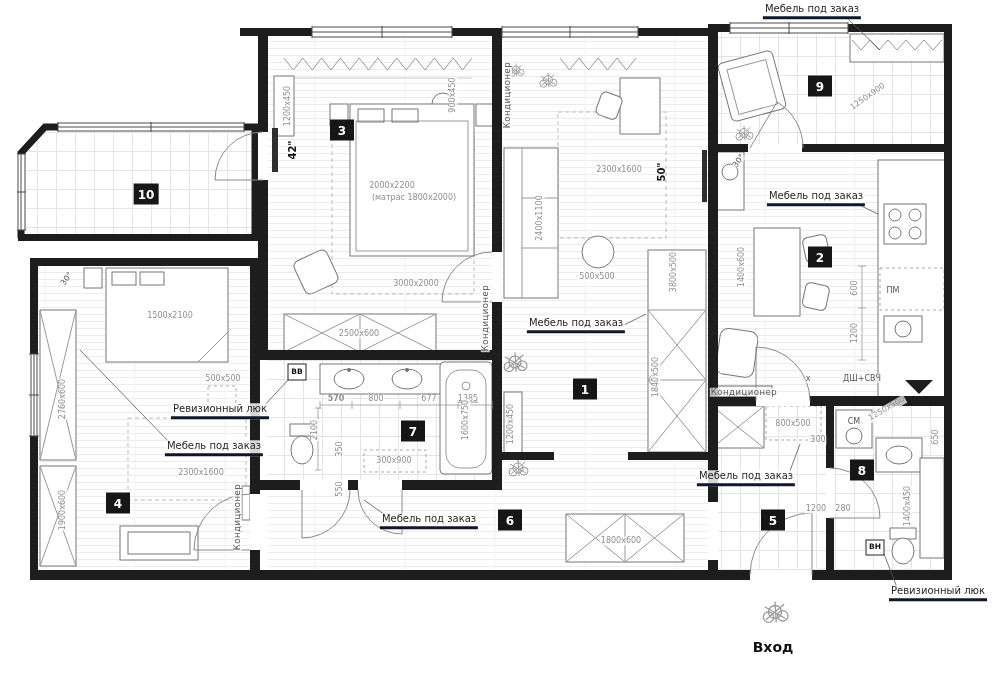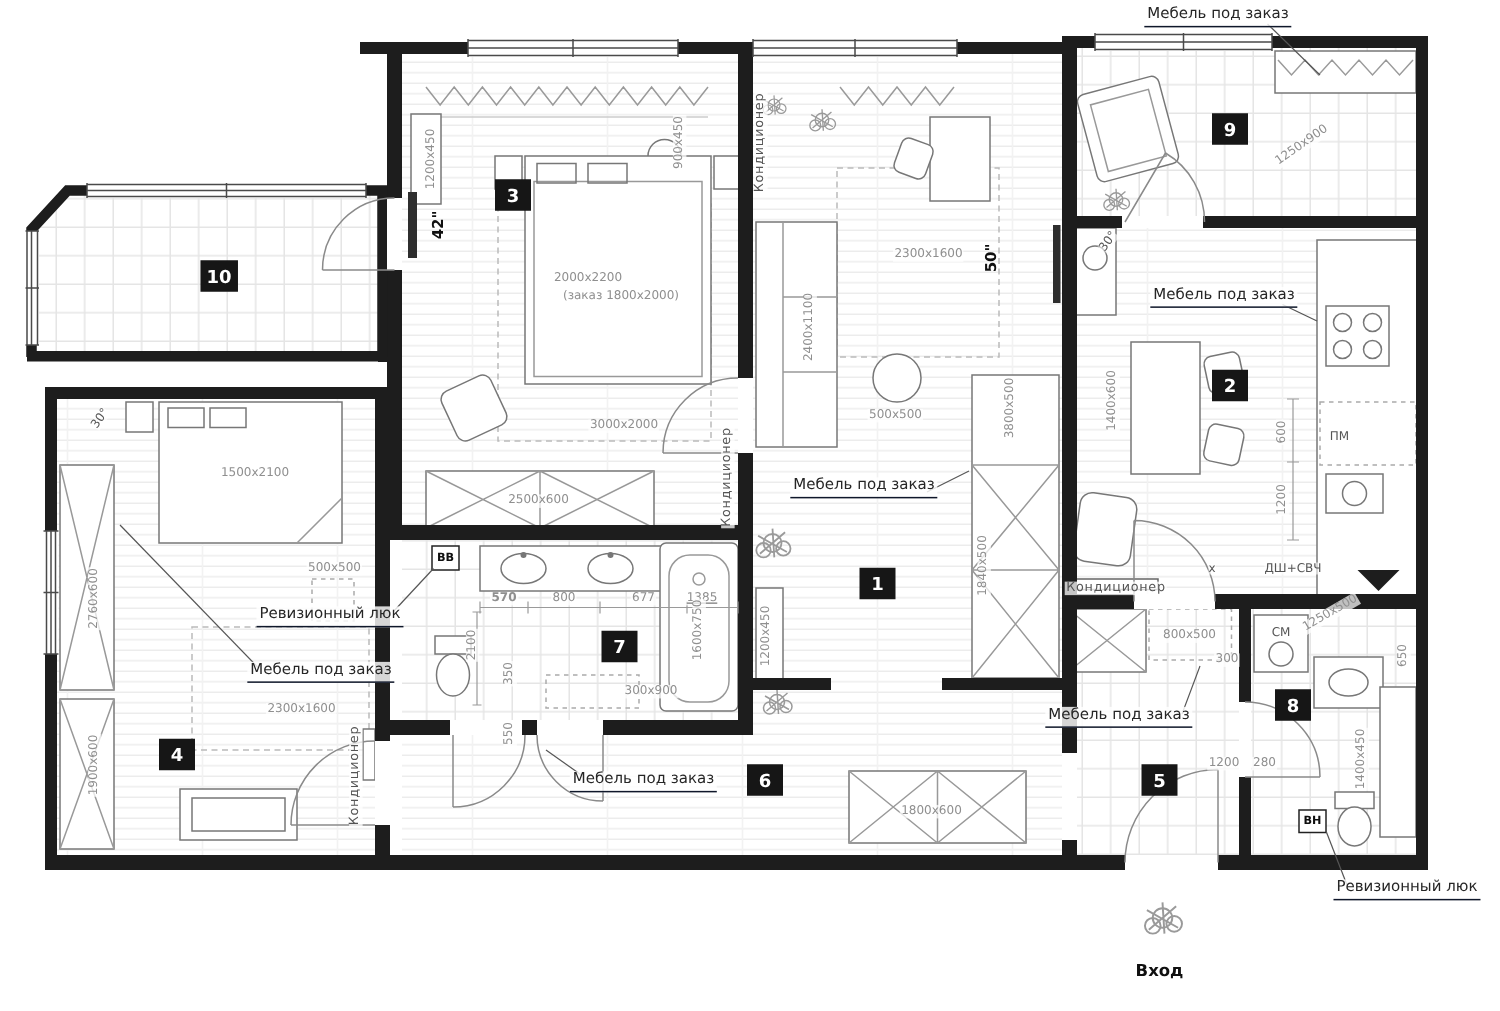--- a/index.html
+++ b/index.html
@@ -8,27 +8,27 @@
   .plan { position:relative; width:1000px; height:674px; background:#fff; overflow:hidden; }
   .plan svg.base { position:absolute; left:0; top:0; }
   .layer { position:absolute; left:0; top:0; width:1000px; height:674px; pointer-events:none; }
   .badge {
     position:absolute; min-width:24px; height:21px; padding:0 4px;
     background:#161616; color:#fff; font-size:12px; font-weight:bold;
     display:flex; align-items:center; justify-content:center; line-height:1;
   }
   .ann {
     position:absolute; font-size:10px; color:#262626; white-space:nowrap;
-    border-bottom:1px solid #0f172a; padding:0 2px 1px;
+    border-bottom:3px solid #0f172a; padding:0 2px 1px;
     background:rgba(255,255,255,.82); line-height:1.15;
   }
   .txt { position:absolute; white-space:nowrap; line-height:1; }
   .txt.cond { font-size:8.5px; color:#555; letter-spacing:.5px; background:rgba(255,255,255,.75); padding:0 1px; }
   .txt.tv { font-size:10px; font-weight:bold; color:#101010; }
-  .txt.entry { font-size:11px; font-weight:bold; color:#101010; }
+  .txt.entry { font-size:14px; font-weight:bold; color:#101010; }
   .txt.boxlbl { font-size:7.5px; font-weight:bold; color:#101010; }
   .txt.small { font-size:8px; color:#555; background:rgba(255,255,255,.6); }
   .dim {
     position:absolute; font-size:8px; color:#8f8f8f; white-space:nowrap;
     background:rgba(255,255,255,.72); padding:0 1px; line-height:1.1;
   }
 </style>
 </head>
 <body>
 
@@ -293,21 +293,21 @@
     <use href="#plant" transform="translate(518 468) scale(1.0)"></use>
     <use href="#plant" transform="translate(744 133) scale(0.9)"></use>
     <use href="#plant" transform="translate(775 612) scale(1.3)"></use>
   </g>
 </svg>
 
 <div class="layer" id="layer-dims">
       <div class="dim" style="left: 288px; top: 106px; transform: translate(-50%, -50%) rotate(-90deg);">1200x450</div>
       <div class="dim" style="left: 453px; top: 95px; transform: translate(-50%, -50%) rotate(-90deg);">900x450</div>
       <div class="dim" style="left: 392px; top: 186px; transform: translate(-50%, -50%);">2000x2200</div>
-      <div class="dim" style="left: 414px; top: 198px; transform: translate(-50%, -50%);">(заказ 1800x2000)</div>
+      <div class="dim" style="left: 414px; top: 198px; transform: translate(-50%, -50%);">(матрас 1800x2000)</div>
       <div class="dim" style="left: 416px; top: 284px; transform: translate(-50%, -50%);">3000x2000</div>
       <div class="dim" style="left: 359px; top: 334px; transform: translate(-50%, -50%);">2500x600</div>
       <div class="dim" style="left: 619px; top: 170px; transform: translate(-50%, -50%);">2300x1600</div>
       <div class="dim" style="left: 540px; top: 218px; transform: translate(-50%, -50%) rotate(-90deg);">2400x1100</div>
       <div class="dim" style="left: 597px; top: 277px; transform: translate(-50%, -50%);">500x500</div>
       <div class="dim" style="left: 674px; top: 272px; transform: translate(-50%, -50%) rotate(-90deg);">3800x500</div>
       <div class="dim" style="left: 656px; top: 377px; transform: translate(-50%, -50%) rotate(-90deg);">1840x500</div>
       <div class="dim" style="left: 511px; top: 424px; transform: translate(-50%, -50%) rotate(-90deg);">1200x450</div>
       <div class="dim" style="left: 868px; top: 97px; transform: translate(-50%, -50%) rotate(-35deg);">1250x900</div>
       <div class="dim" style="left: 742px; top: 267px; transform: translate(-50%, -50%) rotate(-90deg);">1400x600</div>
@@ -318,21 +318,21 @@
       <div class="dim" style="left: 201px; top: 473px; transform: translate(-50%, -50%);">2300x1600</div>
       <div class="dim" style="left: 63px; top: 399px; transform: translate(-50%, -50%) rotate(-90deg);">2760x600</div>
       <div class="dim" style="left: 63px; top: 510px; transform: translate(-50%, -50%) rotate(-90deg);">1900x600</div>
       <div class="dim" style="left: 336px; top: 399px; transform: translate(-50%, -50%); font-weight: bold;">570</div>
       <div class="dim" style="left: 376px; top: 399px; transform: translate(-50%, -50%);">800</div>
       <div class="dim" style="left: 429px; top: 399px; transform: translate(-50%, -50%);">677</div>
       <div class="dim" style="left: 468px; top: 399px; transform: translate(-50%, -50%); text-decoration: underline;">1385</div>
       <div class="dim" style="left: 315px; top: 430px; transform: translate(-50%, -50%) rotate(-90deg);">2100</div>
       <div class="dim" style="left: 340px; top: 449px; transform: translate(-50%, -50%) rotate(-90deg);">350</div>
       <div class="dim" style="left: 340px; top: 489px; transform: translate(-50%, -50%) rotate(-90deg);">550</div>
-      <div class="dim" style="left: 394px; top: 461px; transform: translate(-50%, -50%); margin-left: 40px;">300x900</div>
+      <div class="dim" style="left: 394px; top: 461px; transform: translate(-50%, -50%);">300x900</div>
       <div class="dim" style="left: 466px; top: 420px; transform: translate(-50%, -50%) rotate(-90deg);">1600x750</div>
       <div class="dim" style="left: 621px; top: 541px; transform: translate(-50%, -50%);">1800x600</div>
       <div class="dim" style="left: 793px; top: 424px; transform: translate(-50%, -50%);">800x500</div>
       <div class="dim" style="left: 887px; top: 409px; transform: translate(-50%, -50%) rotate(-30deg);">1250x500</div>
       <div class="dim" style="left: 936px; top: 437px; transform: translate(-50%, -50%) rotate(-90deg);">650</div>
       <div class="dim" style="left: 818px; top: 440px; transform: translate(-50%, -50%);">300</div>
       <div class="dim" style="left: 816px; top: 509px; transform: translate(-50%, -50%);">1200</div>
       <div class="dim" style="left: 843px; top: 509px; transform: translate(-50%, -50%); text-align: center;">280</div>
       <div class="dim" style="left: 908px; top: 506px; transform: translate(-50%, -50%) rotate(-90deg);">1400x450</div>
     </div>
@@ -357,21 +357,21 @@
       <div class="ann" style="left: 812px; top: 11px; transform: translate(-50%, -50%);">Мебель под заказ</div>
       <div class="ann" style="left: 816px; top: 198px; transform: translate(-50%, -50%);">Мебель под заказ</div>
       <div class="ann" style="left: 576px; top: 325px; transform: translate(-50%, -50%);">Мебель под заказ</div>
       <div class="ann" style="left: 214px; top: 448px; transform: translate(-50%, -50%);">Мебель под заказ</div>
       <div class="ann" style="left: 429px; top: 521px; transform: translate(-50%, -50%);">Мебель под заказ</div>
       <div class="ann" style="left: 746px; top: 478px; transform: translate(-50%, -50%);">Мебель под заказ</div>
       <div class="ann" style="left: 220px; top: 411px; transform: translate(-50%, -50%);">Ревизионный люк</div>
       <div class="ann" style="left: 938px; top: 593px; transform: translate(-50%, -50%);">Ревизионный люк</div>
     </div>
 <div class="layer" id="layer-rooms">
-      <div class="badge" style="left: 146px; top: 184px; transform: translate(-50%, -50%);">10</div>
+      <div class="badge" style="left: 146px; top: 194px; transform: translate(-50%, -50%);">10</div>
       <div class="badge" style="left: 342px; top: 130px; transform: translate(-50%, -50%);">3</div>
       <div class="badge" style="left: 820px; top: 86px; transform: translate(-50%, -50%);">9</div>
       <div class="badge" style="left: 820px; top: 257px; transform: translate(-50%, -50%);">2</div>
       <div class="badge" style="left: 585px; top: 389px; transform: translate(-50%, -50%);">1</div>
       <div class="badge" style="left: 413px; top: 431px; transform: translate(-50%, -50%);">7</div>
       <div class="badge" style="left: 118px; top: 503px; transform: translate(-50%, -50%);">4</div>
       <div class="badge" style="left: 510px; top: 520px; transform: translate(-50%, -50%);">6</div>
       <div class="badge" style="left: 773px; top: 520px; transform: translate(-50%, -50%);">5</div>
       <div class="badge" style="left: 862px; top: 470px; transform: translate(-50%, -50%);">8</div>
     </div>

